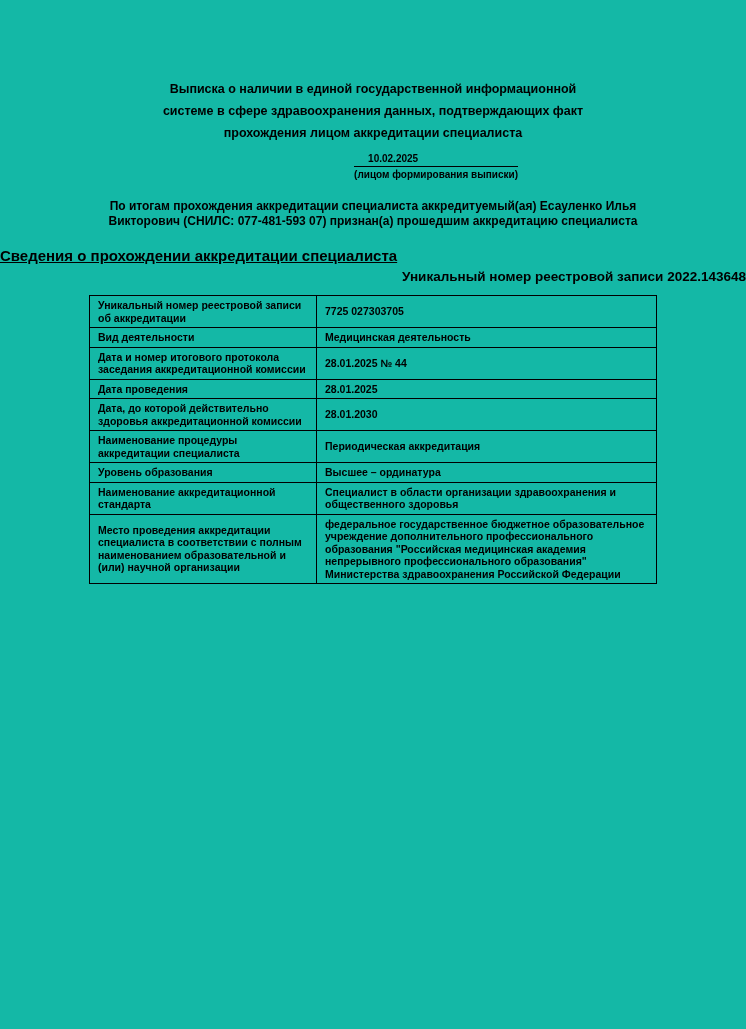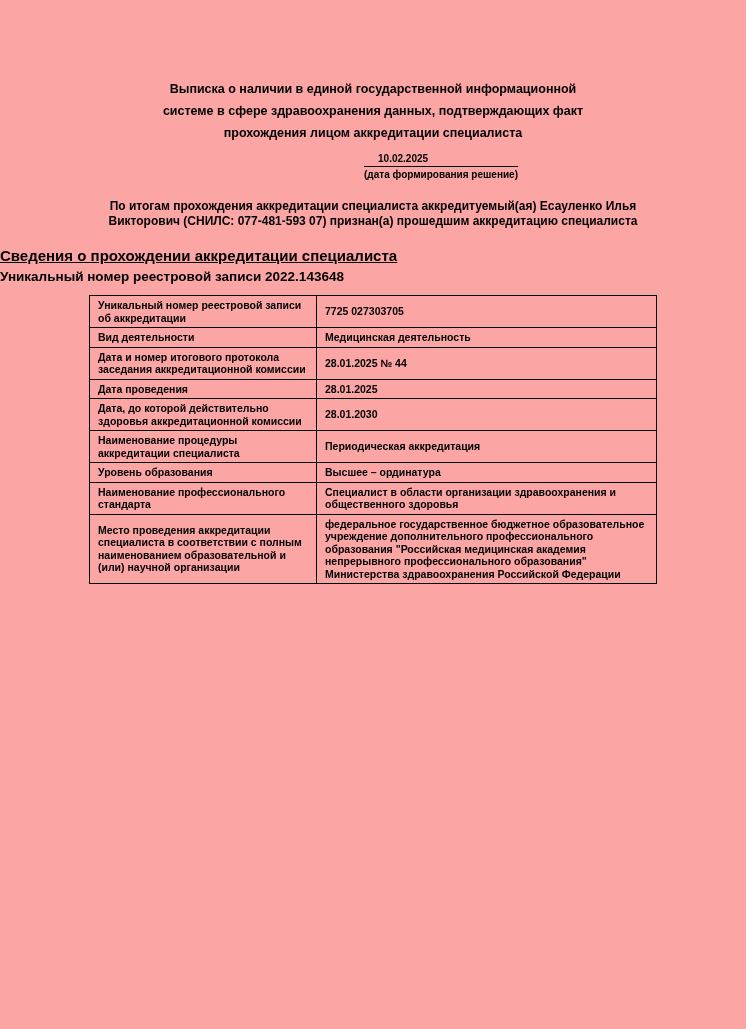--- a/index.html
+++ b/index.html
@@ -2,21 +2,21 @@
 <html lang="ru"><head>
 <meta charset="utf-8">
 <style>
   * { margin: 0; padding: 0; box-sizing: border-box; }
   html, body { background: #888; }
   .page {
     position: relative;
     width: 746px;
     height: 1029px;
     margin: 0 auto;
-    background: #fca5a5;
+    background: #14b8a6;
     font-family: "Liberation Sans", sans-serif;
     font-weight: bold;
     color: #000000;
     overflow: hidden;
   }
   .title-block {
     padding-top: 78px;
     text-align: center;
     font-size: 12.5px;
     line-height: 22px;
@@ -48,21 +48,21 @@
   }
   .section-heading {
     margin-top: 21px;
     text-align: left;
     font-size: 15px;
     line-height: 13px;
     text-decoration: underline;
   }
   .registry-heading {
     margin-top: 6px;
-    text-align: left;
+    text-align: right;
     font-size: 13.5px;
     line-height: 17px;
   }
   table.acc-table {
     width: 567px;
     margin: 10px auto 0;
     border-collapse: collapse;
     table-layout: fixed;
   }
   table.acc-table td {
@@ -82,21 +82,21 @@
 <div class="page">
 
   <div class="title-block">
     <span class="title-line">Выписка о наличии в единой государственной информационной</span>
     <span class="title-line">системе в сфере здравоохранения данных, подтверждающих факт</span>
     <span class="title-line">прохождения лицом аккредитации специалиста</span>
   </div>
 
   <div class="date-block">
     <span class="date-value">10.02.2025</span>
-    <span class="date-caption">(дата формирования решение)</span>
+    <span class="date-caption">(лицом формирования выписки)</span>
   </div>
 
   <p class="intro-paragraph">По итогам прохождения аккредитации специалиста аккредитуемый(ая) Есауленко Илья Викторович (СНИЛС: 077-481-593 07) признан(а) прошедшим аккредитацию специалиста</p>
 
   <div class="section-heading">Сведения о прохождении аккредитации специалиста</div>
 
   <div class="registry-heading">Уникальный номер реестровой записи 2022.143648</div>
 
   <table class="acc-table">
     <tbody>
@@ -122,21 +122,21 @@
       </tr>
       <tr>
         <td class="cell-label">Наименование процедуры аккредитации специалиста</td>
         <td class="cell-value">Периодическая аккредитация</td>
       </tr>
       <tr>
         <td class="cell-label">Уровень образования</td>
         <td class="cell-value">Высшее – ординатура</td>
       </tr>
       <tr>
-        <td class="cell-label">Наименование профессионального стандарта</td>
+        <td class="cell-label">Наименование аккредитационной стандарта</td>
         <td class="cell-value">Специалист в области организации здравоохранения и общественного здоровья</td>
       </tr>
       <tr>
         <td class="cell-label">Место проведения аккредитации специалиста в соответствии с полным наименованием образовательной и (или) научной организации</td>
         <td class="cell-value">федеральное государственное бюджетное образовательное учреждение дополнительного профессионального образования "Российская медицинская академия непрерывного профессионального образования" Министерства здравоохранения Российской Федерации</td>
       </tr>
     </tbody>
   </table>
 
 </div>

